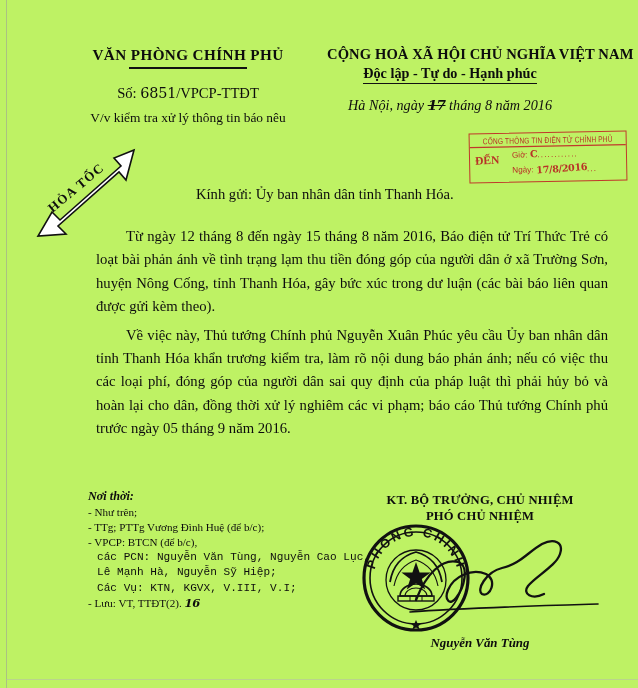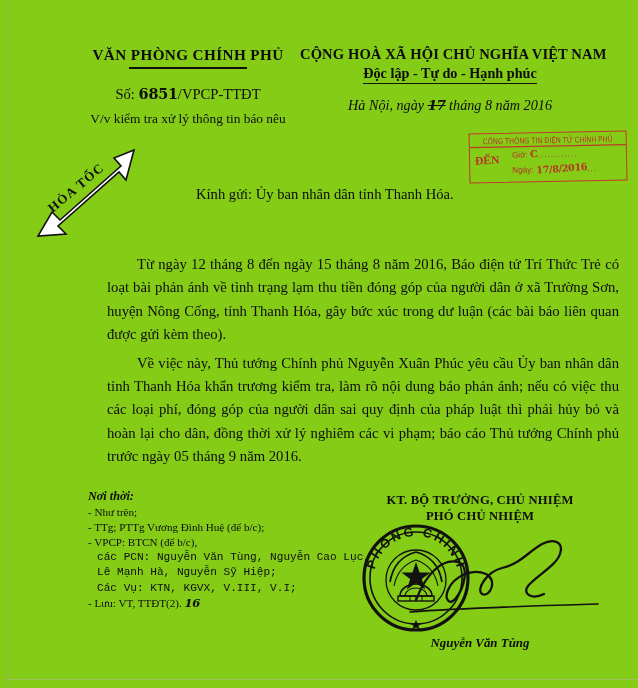--- a/index.html
+++ b/index.html
@@ -4,21 +4,21 @@
 <style>
   html, body {
     margin: 0;
     padding: 0;
     background: #ffffff;
   }
   .page {
     position: relative;
     width: 638px;
     height: 688px;
-    background: #84cc16;
+    background: #bef264;
     overflow: hidden;
     font-family: "Liberation Serif", "DejaVu Serif", serif;
     color: #0d0d0d;
   }
   
   .scan-edge-left {
     position: absolute;
     left: 6px; top: 0; width: 1px; height: 688px;
     background: #9a9a9a;
     opacity: .55;
@@ -48,21 +48,21 @@
     height: 1.6px;
     background: #111;
     margin: 3px auto 0 auto;
   }
   .so-line {
     margin-top: 16px;
     font-size: 14.6px;
     white-space: nowrap;
   }
   .so-num {
-    font-weight: bold;
+    font-weight: normal;
     font-family: "DejaVu Serif", serif;
     font-size: 14.4px;
     letter-spacing: -.2px;
   }
   .vv-line {
     margin-top: 8px;
     font-size: 13.4px;
     white-space: nowrap;
   }
 
@@ -70,20 +70,21 @@
     position: absolute;
     left: 300px; top: 46px;
     width: 300px;
     text-align: center;
   }
   .nation {
     font-size: 14.6px;
     font-weight: bold;
     letter-spacing: .1px;
     white-space: nowrap;
+    margin-left: 27px;
   }
   .motto {
     font-size: 14.2px;
     font-weight: bold;
     margin-top: 2px;
     display: inline-block;
     border-bottom: 1.5px solid #111;
     padding-bottom: 1px;
     white-space: nowrap;
   }
@@ -176,23 +177,22 @@
 
   
   .kinhgui {
     position: absolute;
     left: 196px; top: 186px;
     font-size: 14.6px;
     white-space: nowrap;
   }
   .body {
     position: absolute;
-    left: 107px; top: 225px;
+    left: 96px; top: 225px;
     width: 512px;
-    margin-top: 28px;
   }
   .para {
     font-size: 14.7px;
     line-height: 23.4px;
     text-align: justify;
     text-indent: 30px;
     margin: 0 0 5px 0;
     text-justify: inter-word;
   }
 

